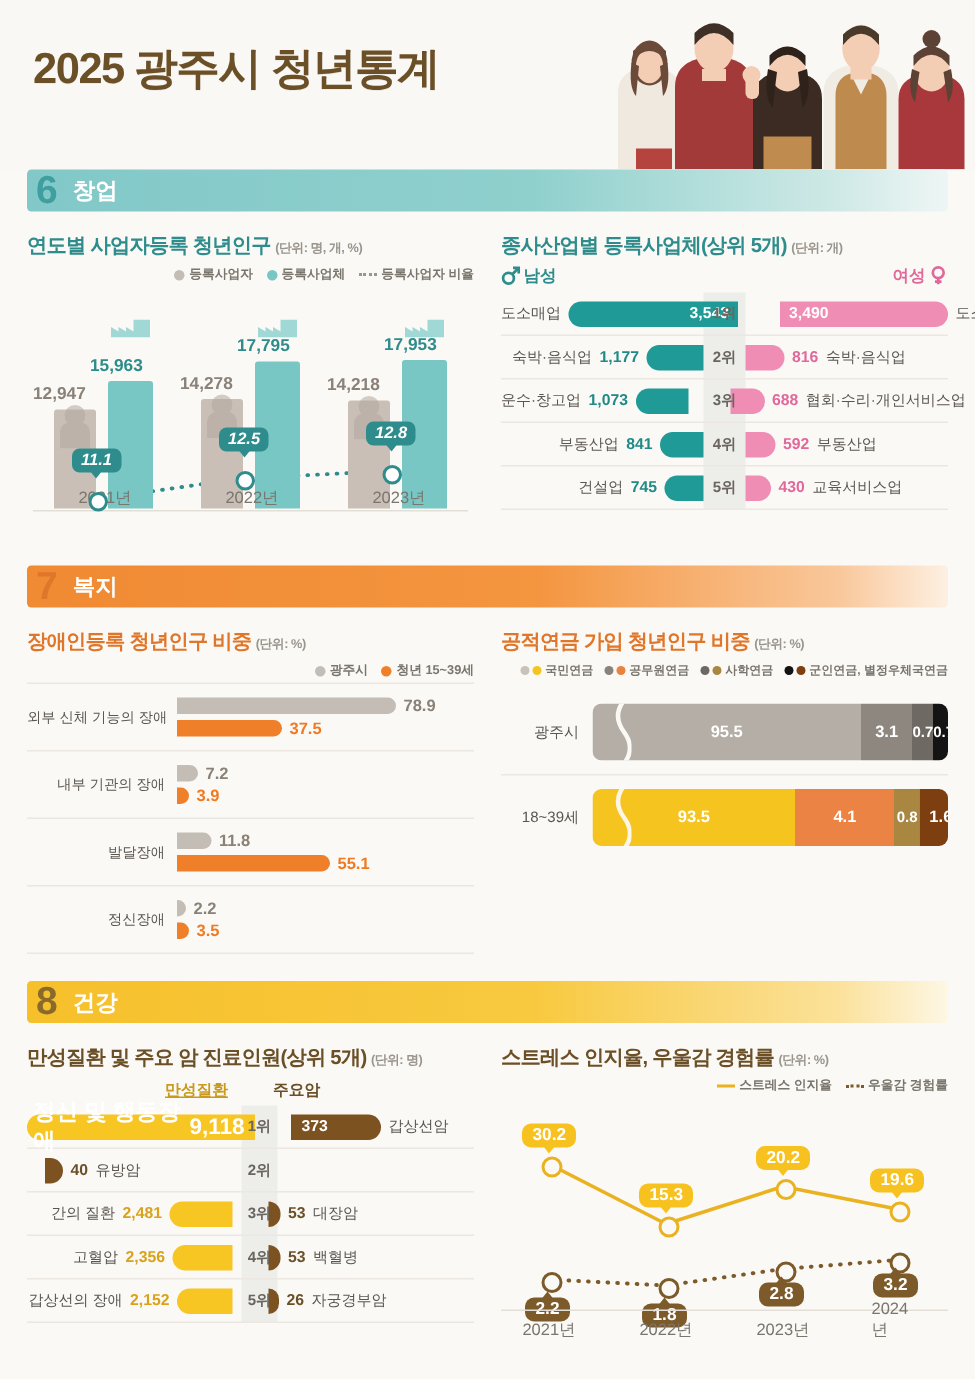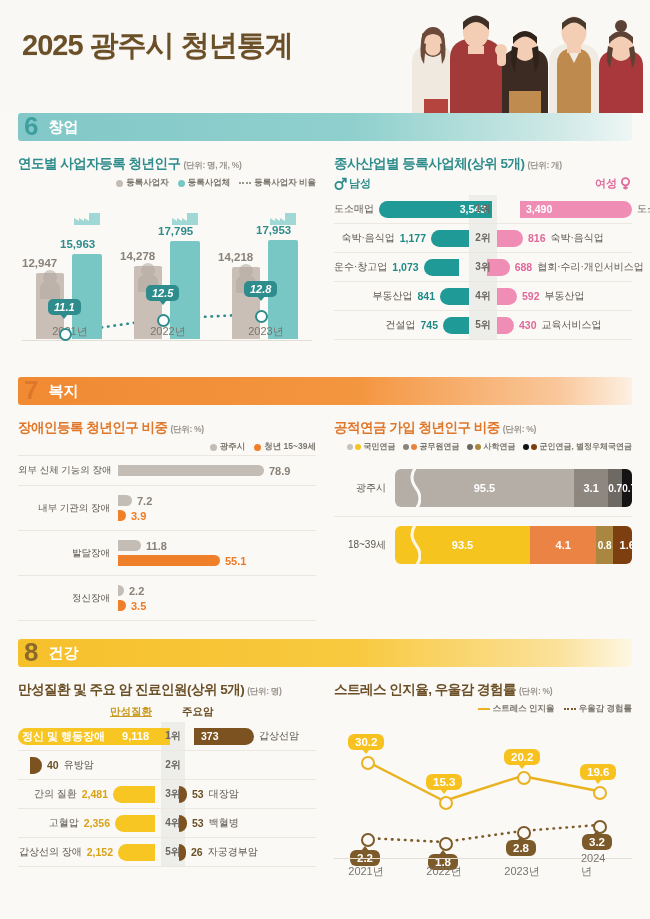--- a/index.html
+++ b/index.html
@@ -110,21 +110,21 @@
   .penname{width:52px;text-align:right;padding-right:9px;font-size:10px;color:#5c5650;}
   .penbar{position:relative;flex:1;height:38px;display:flex;border-radius:6px;overflow:hidden;}
   .seg{display:flex;align-items:center;justify-content:center;color:#fff;font-size:11px;font-weight:bold;}
   .squig{position:absolute;left:14px;top:-2px;height:42px;width:12px;}
 
   
   .chead{display:flex;font-size:10.5px;font-weight:bold;margin-top:6px;}
   .chead .a{flex:1;text-align:right;padding-right:16px;color:#c99a1e;text-decoration:underline;}
   .chead .b{flex:1;padding-left:14px;color:#6b4f27;}
   .cbar-l{height:17px;background:#f7c623;border-radius:9px 0 0 9px;display:flex;align-items:center;justify-content:flex-end;
-        color:#fff;font-size:11px;font-weight:bold;padding-right:21px;box-sizing:border-box;}
+        color:#fff;font-size:15px;font-weight:bold;padding-right:7px;box-sizing:border-box;}
   .cbar-r{height:17px;background:#7d5221;border-radius:0 9px 9px 0;display:flex;align-items:center;
         color:#fff;font-size:10.5px;font-weight:bold;padding-left:7px;box-sizing:border-box;}
   .cvalL{font-size:10.5px;font-weight:bold;color:#d9a21a;}
   .cvalR{font-size:10.5px;font-weight:bold;color:#6b4f27;}
   .clbl{font-size:10px;color:#5c5650;white-space:nowrap;}
 
   
   .linechart{position:relative;height:160px;margin-top:6px;}
   .lnode{position:absolute;width:10px;height:10px;border-radius:50%;background:#faf9f5;border:2.5px solid #eab220;}
   .lnode.br{border-color:#7d5a2a;}
@@ -397,20 +397,24 @@
       </div>
 
       <div class="dis">
         <div class="disrow">
           <div class="disname">외부 신체 기능의 장애</div>
           <div class="disbars">
             <div class="dline">
               <div class="dbar grey" style="width:146px"></div>
               <span class="dv grey">78.9</span>
             </div>
+            <div class="dline">
+              <div class="dbar org" style="width:70px"></div>
+              <span class="dv org">37.5</span>
+            </div>
           </div>
         </div>
 
         <div class="disrow">
           <div class="disname">내부 기관의 장애</div>
           <div class="disbars">
             <div class="dline">
               <div class="dbar grey" style="width:14px"></div>
               <span class="dv grey">7.2</span>
             </div>

